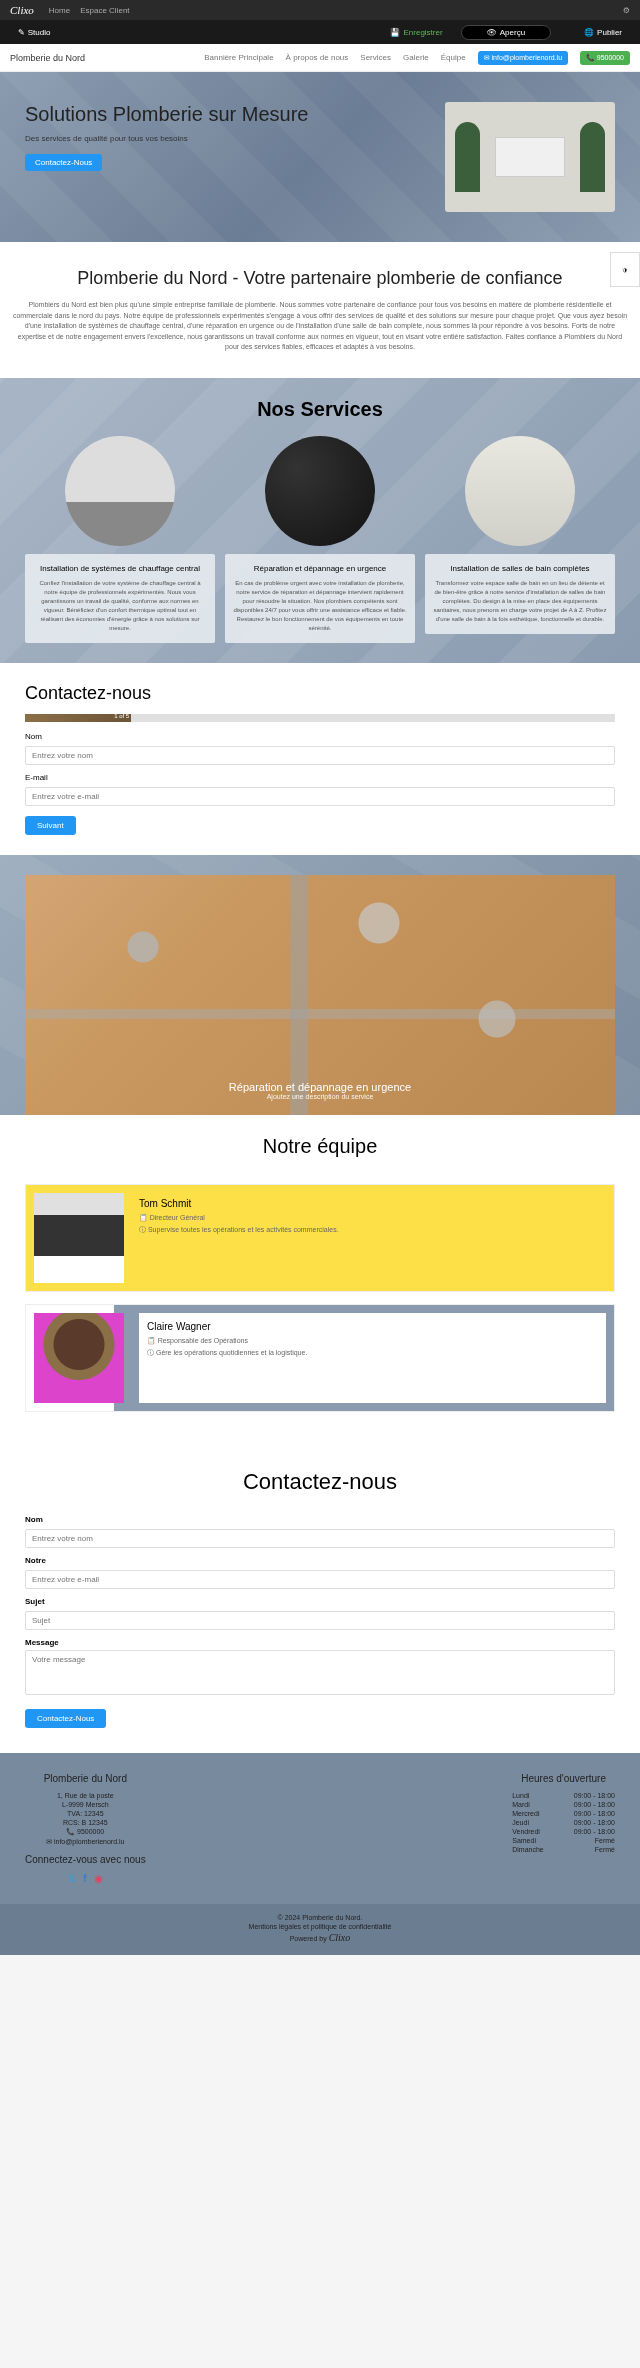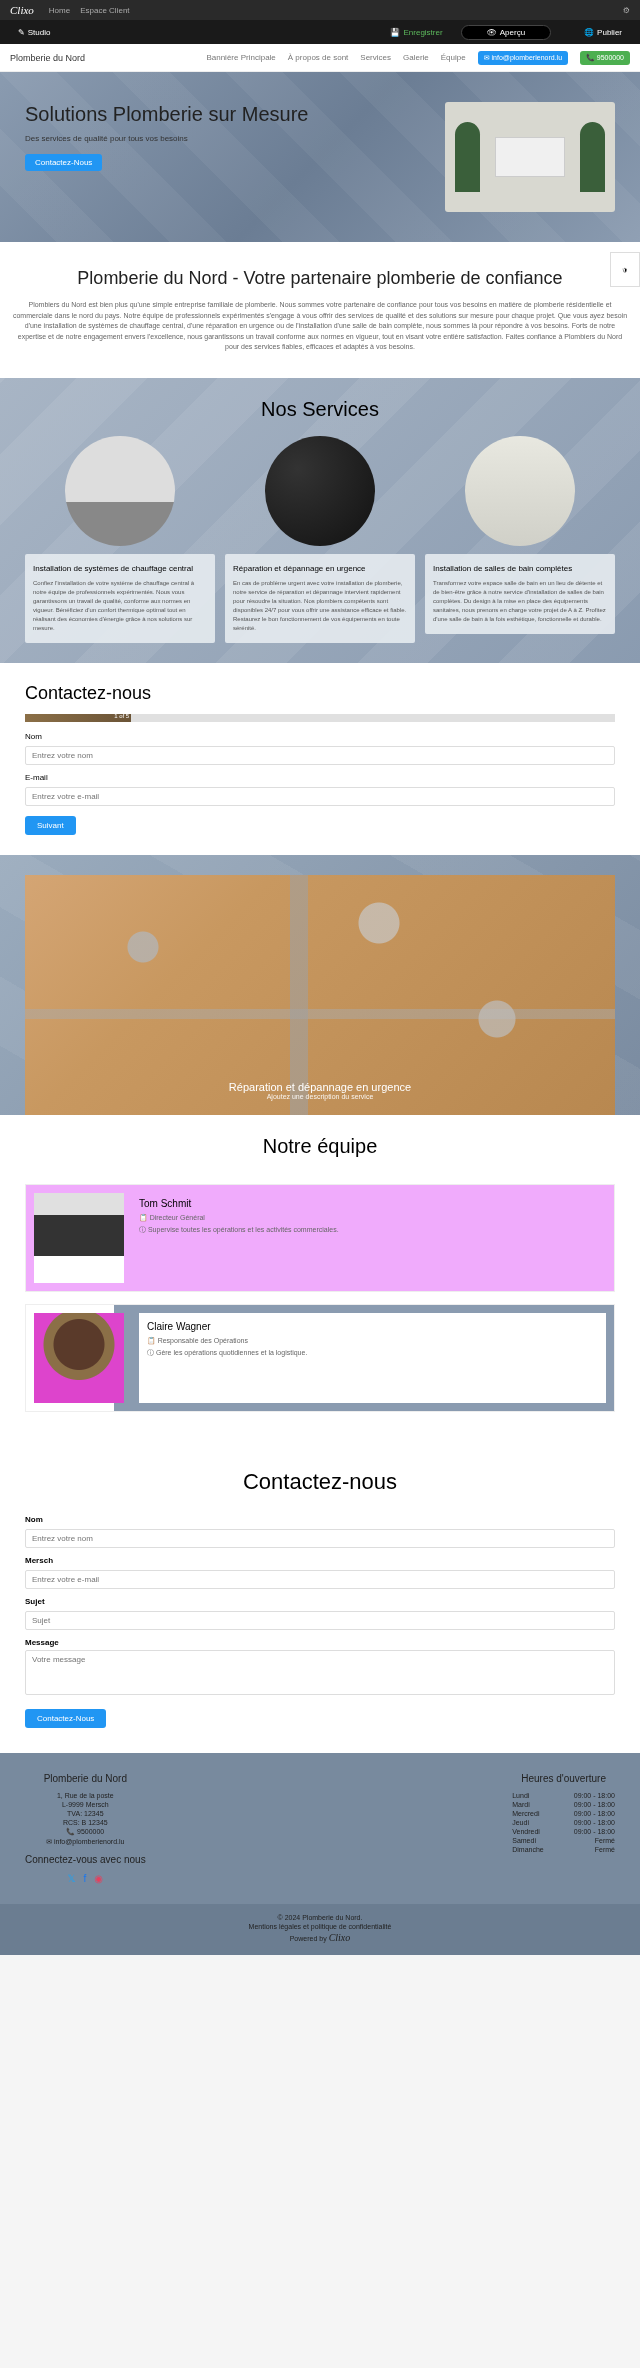--- a/index.html
+++ b/index.html
@@ -28,23 +28,23 @@
 .hero-img{width:170px;height:110px;background:#d8d8d0;border-radius:3px;z-index:1;position:relative;overflow:hidden}
 .hero-img::before{content:'';position:absolute;left:10px;top:20px;width:25px;height:70px;background:#3a5f3a;border-radius:15px 15px 0 0}
 .hero-img::after{content:'';position:absolute;right:10px;top:20px;width:25px;height:70px;background:#3a5f3a;border-radius:15px 15px 0 0}
 .hero-img .ac{position:absolute;left:50px;top:35px;width:70px;height:40px;background:#f0f0f0;border:1px solid #ccc}
 .recaptcha{position:absolute;right:0;top:180px;width:30px;height:35px;background:#fff;border:1px solid #ddd;display:flex;flex-direction:column;align-items:center;justify-content:center;font-size:5px;z-index:10}
 .intro{background:#fff;padding:25px 12px;text-align:center}
 .intro h2{font-size:18px;font-weight:400;color:#222;line-height:1.3}
 .intro p{font-size:7px;color:#666;margin-top:10px;line-height:1.5}
 .services{background:linear-gradient(135deg,#a8b5c5,#8a9bb0);padding:20px 25px;position:relative;overflow:hidden}
 .services::before{content:'';position:absolute;inset:0;background:repeating-linear-gradient(-45deg,transparent,transparent 50px,rgba(255,255,255,0.08) 50px,rgba(255,255,255,0.08) 100px)}
-.services h2{text-align:center;font-size:20px;font-weight:400;margin-bottom:15px;position:relative}
+.services h2{text-align:center;font-size:20px;font-weight:700;margin-bottom:15px;position:relative}
 .svc-row{display:flex;gap:10px;position:relative}
-.svc{flex:1;}
+.svc{flex:1;text-align:center}
 .svc-img{width:110px;height:110px;border-radius:50%;margin:0 auto 8px;background:#ccc;overflow:hidden}
 .svc-img.s1{background:linear-gradient(#ddd 60%,#888 60%)}
 .svc-img.s2{background:radial-gradient(circle at 30% 30%,#333,#111)}
 .svc-img.s3{background:linear-gradient(#e8e8e0,#d0d0c8)}
 .svc-card{background:rgba(230,235,240,0.9);padding:10px 8px;border-radius:2px}
 .svc-card h4{font-size:8px;font-weight:400;margin-bottom:6px}
 .svc-card p{font-size:6px;color:#555;line-height:1.5}
 .contact1{background:#fff;padding:20px 25px}
 .contact1 h2{font-size:18px;font-weight:400;margin-bottom:10px}
 .progress{height:8px;background:#e0e0e0;margin-bottom:10px;position:relative}
@@ -57,21 +57,21 @@
 .gallery{background:linear-gradient(135deg,#9aabbd,#7a8ba0);padding:20px 25px 0;position:relative;overflow:hidden}
 .gallery::before{content:'';position:absolute;inset:0;background:repeating-linear-gradient(30deg,transparent,transparent 60px,rgba(255,255,255,0.06) 60px,rgba(255,255,255,0.06) 120px)}
 .gallery h2{text-align:center;font-size:20px;font-weight:400;margin-bottom:15px;position:relative}
 .gallery-img{height:240px;background:linear-gradient(135deg,#d4a574 0%,#c89860 30%,#b88850 100%);position:relative;overflow:hidden}
 .gallery-img::before{content:'';position:absolute;inset:0;background:radial-gradient(circle at 20% 30%,rgba(180,180,180,0.8) 15px,transparent 16px),radial-gradient(circle at 60% 20%,rgba(200,200,200,0.7) 20px,transparent 21px),radial-gradient(circle at 80% 60%,rgba(190,190,190,0.7) 18px,transparent 19px),linear-gradient(90deg,transparent 45%,rgba(160,160,160,0.6) 45%,rgba(160,160,160,0.6) 48%,transparent 48%),linear-gradient(0deg,transparent 40%,rgba(170,170,170,0.5) 40%,rgba(170,170,170,0.5) 44%,transparent 44%)}
 .gallery-caption{position:absolute;bottom:15px;left:0;right:0;text-align:center;color:#fff;z-index:1}
 .gallery-caption h4{font-size:11px;font-weight:400}
 .gallery-caption p{font-size:7px;opacity:0.9}
 .team{background:#fff;padding:20px 25px}
 .team h2{text-align:center;font-size:20px;font-weight:400;margin-bottom:26px}
-.team-row{display:flex;gap:15px;margin-bottom:12px;padding:8px;background:#f0abfc;border:1px solid #eee}
+.team-row{display:flex;gap:15px;margin-bottom:12px;padding:8px;background:#fde047;border:1px solid #eee}
 .team-row.offset{background:linear-gradient(90deg,#fff 15%,#8a9bb0 15%,#8a9bb0 100%)}
 .team-row.offset .team-info{background:#fff;padding:8px;flex:1}
 .team-img{width:90px;height:90px;background:#ddd;flex-shrink:0}
 .team-img.t1{background:linear-gradient(#e0e0e0 25%,#333 25%,#333 70%,#fff 70%)}
 .team-img.t2{background:radial-gradient(circle at 50% 35%,#5a3a2a 25px,#8b6f47 26px,#8b6f47 35px,#d4c 36px)}
 .team-img.t3{background:linear-gradient(#ccc 30%,#888 30%,#888 65%,#999 65%)}
 .team-info{flex:1;padding-top:5px}
 .team-info h4{font-size:10px;font-weight:400;margin-bottom:5px}
 .team-info p{font-size:7px;color:#666;margin-bottom:3px}
 .contact2{background:#fff;padding:25px}
@@ -104,21 +104,21 @@
   <div class="spacer"></div>
   <div class="item save">💾 <span>Enregistrer</span></div>
   <div class="item preview">👁 <span>Aperçu</span></div>
   <div class="item publish">🌐 <span>Publier</span></div>
 </div>
 
 <div class="navbar">
   <span class="brand">Plomberie du Nord</span>
   <div class="navlinks">
     <span>Bannière Principale</span>
-    <span>À propos de sont</span>
+    <span>À propos de nous</span>
     <span>Services</span>
     <span>Galerie</span>
     <span>Équipe</span>
     <span class="btn-email">✉ <span>info@plomberienord.lu</span></span>
     <span class="btn-phone">📞 <span>9500000</span></span>
   </div>
 </div>
 
 <div style="position:relative">
 <div class="hero">
@@ -203,21 +203,21 @@
         <h4>Claire Wagner</h4>
         <p>📋 <span>Responsable des Opérations</span></p>
         <p>ⓘ <span>Gère les opérations quotidiennes et la logistique.</span></p>
       </div>
   </div>
 </div>
 
 <div class="contact2">
   <h2>Contactez-nous</h2>
   <div class="form-group"><label>Nom</label><input placeholder="Entrez votre nom" style=""></div>
-  <div class="form-group"><label>Mersch</label><input placeholder="Entrez votre e-mail" style=""></div>
+  <div class="form-group"><label>Notre</label><input placeholder="Entrez votre e-mail" style=""></div>
   <div class="form-group"><label>Sujet</label><input placeholder="Sujet" style=""></div>
   <div class="form-group"><label>Message</label><textarea placeholder="Votre message" style=""></textarea></div>
   <button class="btn-primary">Contactez-Nous</button>
 </div>
 
 <div class="footer">
   <div class="footer-cols">
     <div class="footer-col" style="text-align:center">
       <h4>Plomberie du Nord</h4>
       <p>1, Rue de la poste</p>

